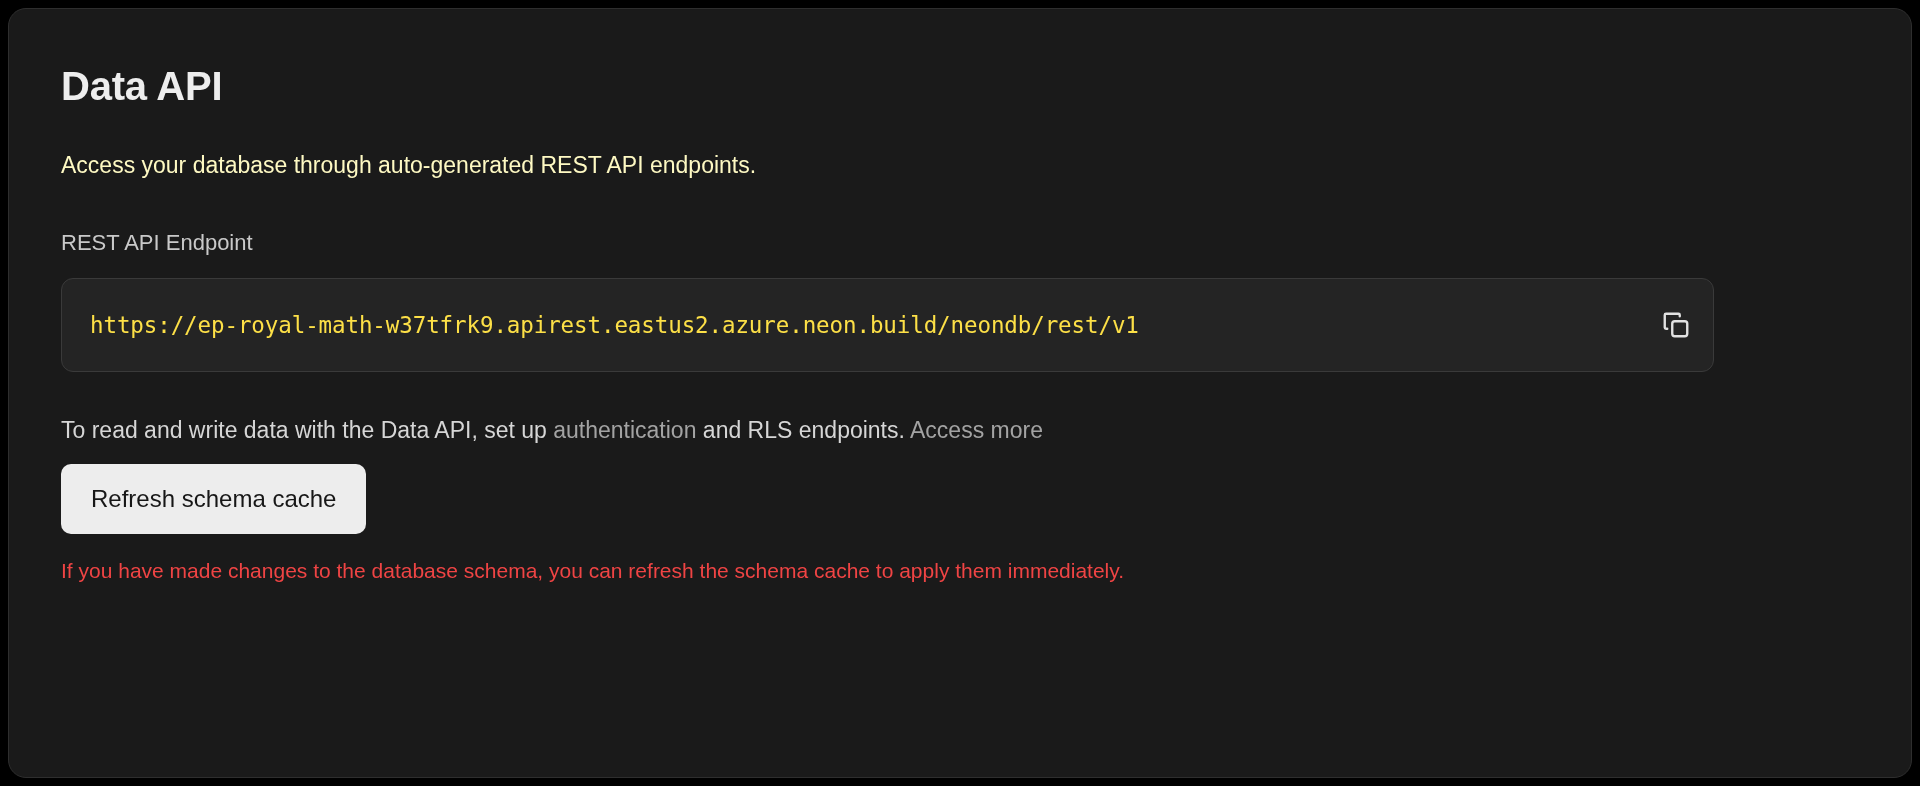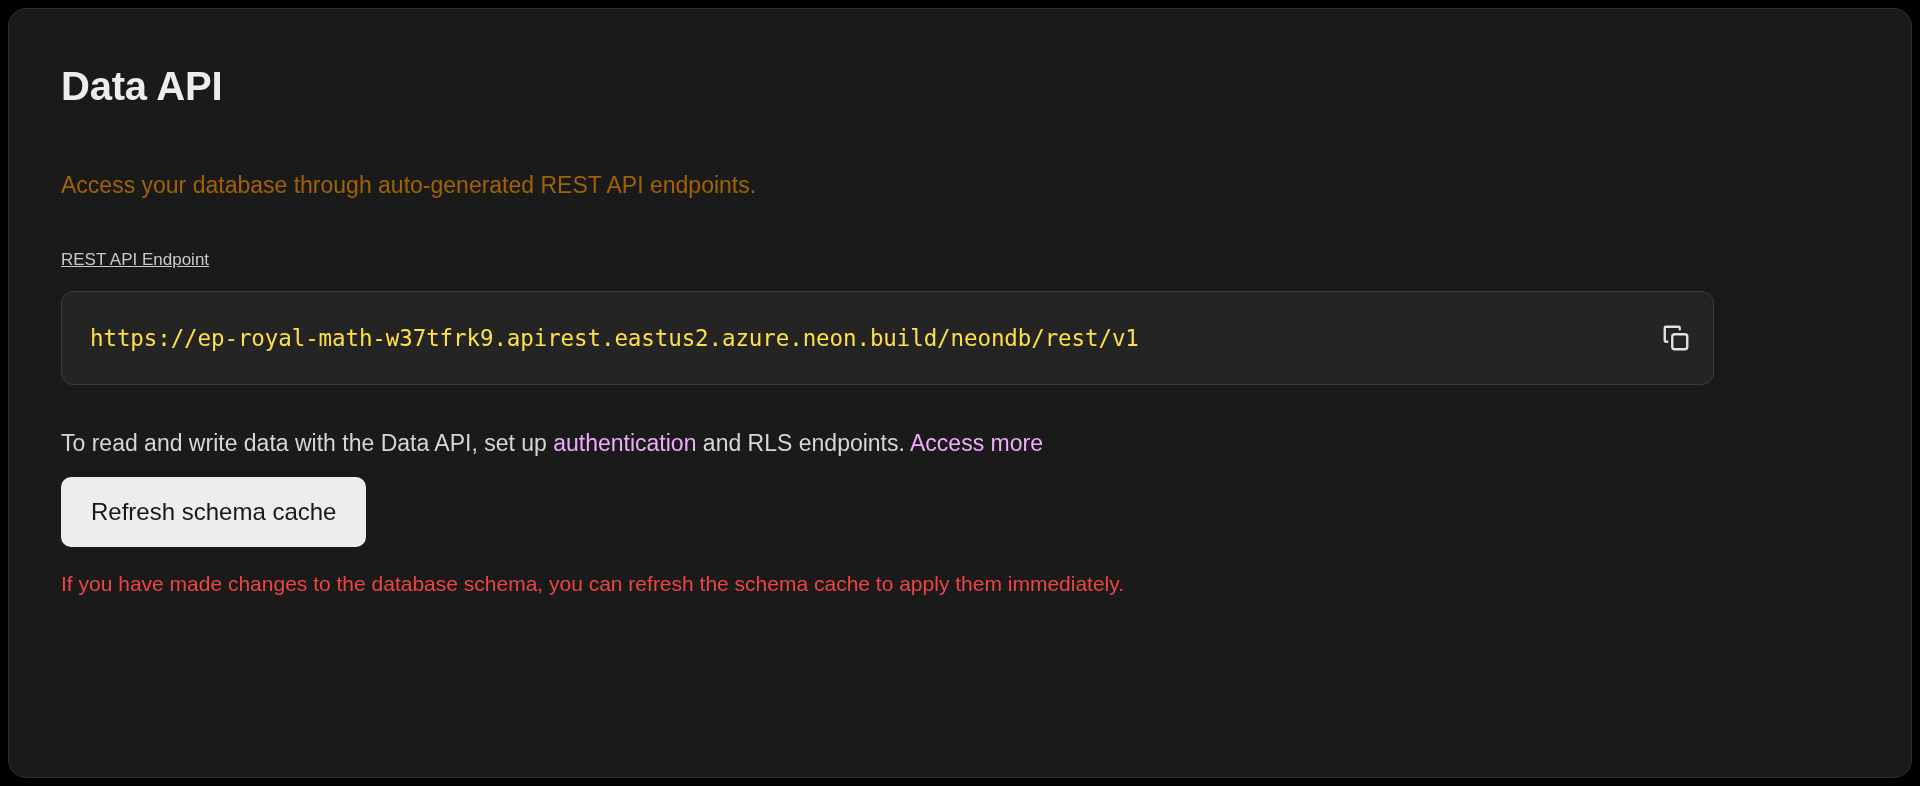--- a/index.html
+++ b/index.html
@@ -43,30 +43,29 @@
     font-weight: 700;
     line-height: 1.15;
     color: #ededed;
     letter-spacing: -0.2px;
     margin-top: 14px;
   }
 
   .page-desc {
     font-size: 23px;
     line-height: 1.4;
-    color: #a16207;
-    margin-top: 60px;
+    color: #fef9c3;
+    margin-top: 40px;
   }
 
   .field-label {
-    font-size: 17px;
+    font-size: 22px;
     line-height: 1.3;
     color: #c9c9c9;
     margin-top: 48px;
-    text-decoration: underline;
   }
 
   .endpoint-row {
     position: relative;
     width: 1653px;
     height: 94px;
     margin-top: 20px;
     background: #242424;
     border: 1px solid #3a3a3a;
     border-radius: 12px;
@@ -107,21 +106,21 @@
   }
 
   .info-line {
     font-size: 23px;
     line-height: 1.4;
     color: #d6d6d6;
     margin-top: 42px;
   }
 
   .link {
-    color: #f0abfc;
+    color: #a3a3a3;
     text-decoration: none;
     cursor: pointer;
   }
 
   .refresh-btn {
     display: inline-flex;
     align-items: center;
     justify-content: center;
     height: 70px;
     padding: 0 30px;

